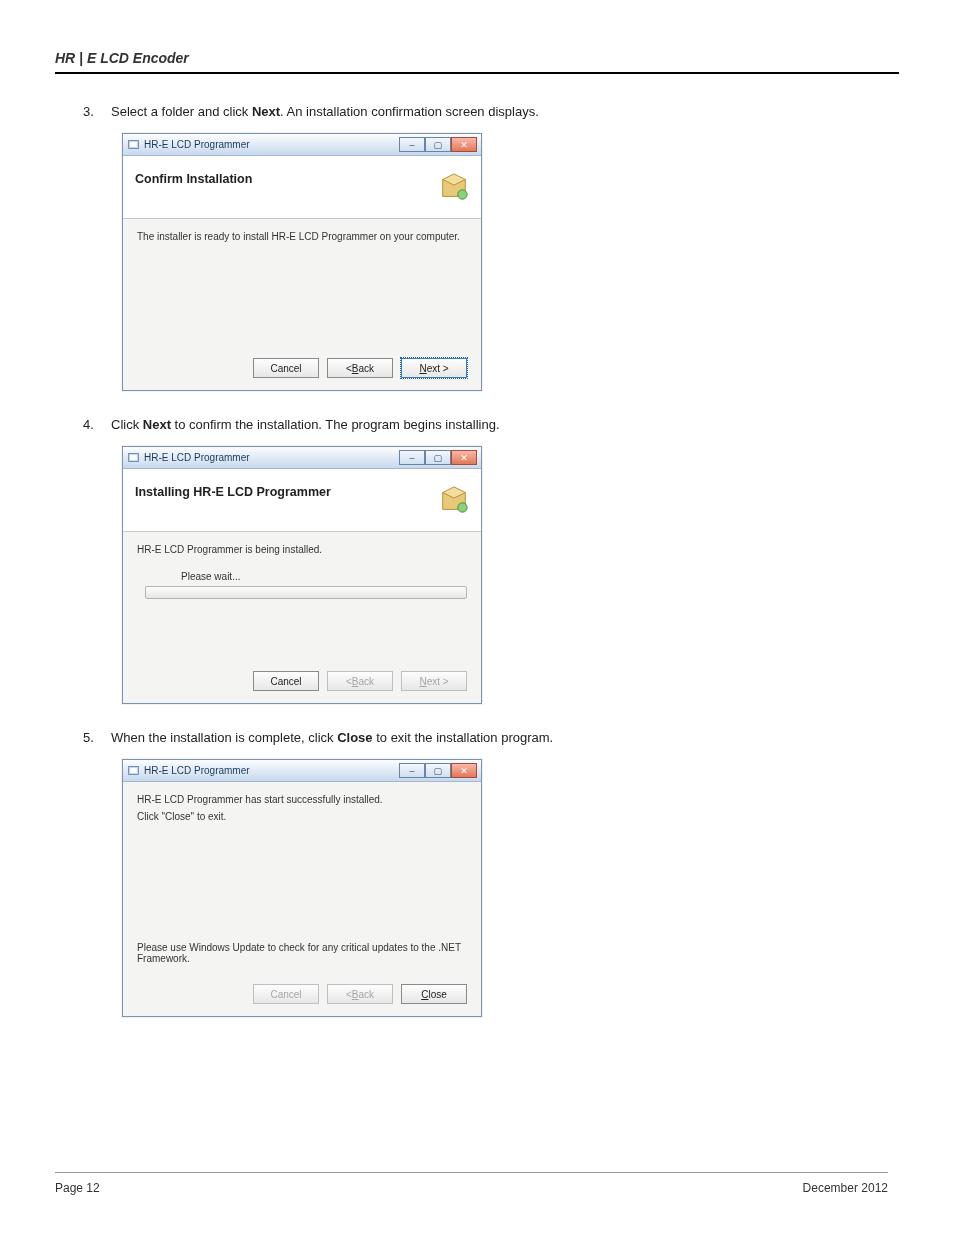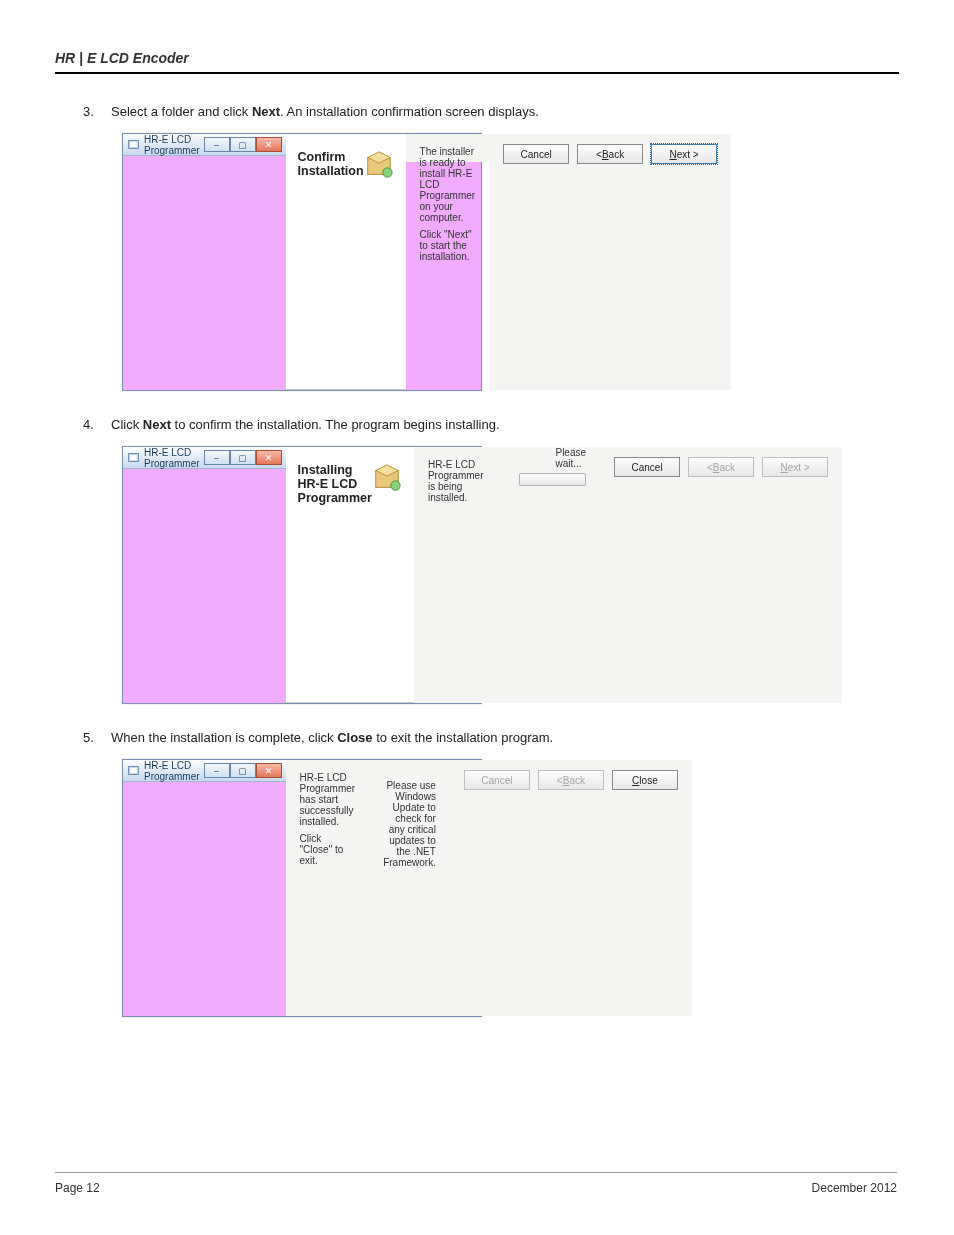--- a/index.html
+++ b/index.html
@@ -33,27 +33,27 @@
       flex-shrink: 0;
     }
     .step-text b { font-weight: bold; }
     .dialog-wrap {
       margin-left: 67px;
       margin-bottom: 26px;
     }
     .dialog {
       width: 360px;
       border: 1px solid #7b93b0;
-      background: #f0abfc;
+      background: #737373;
       font-family: Tahoma, Arial, sans-serif;
       font-size: 10px;
       color: #222;
       box-shadow: 0 0 0 1px rgba(0,0,0,0.05);
       display: flex;
-      flex-direction: row;
+      flex-direction: column;
     }
     .titlebar {
       height: 22px;
       background: linear-gradient(#fdfdfe, #e6eef8 40%, #c7d9ed);
       border-bottom: 1px solid #a3b7cf;
       display: flex;
       align-items: center;
       padding: 0 4px;
       gap: 4px;
     }
@@ -113,56 +113,55 @@
     .progress-bar {
       height: 13px;
       border: 1px solid #b4b4b4;
       background: linear-gradient(#fefefe,#e6e6e6);
       border-radius: 2px;
     }
     .button-row {
       background: #f4f4f2;
       padding: 10px 14px 12px 14px;
       display: flex;
-      justify-content: space-between;
+      justify-content: flex-end;
       gap: 8px;
     }
     .dlg-btn {
       min-width: 66px;
       height: 20px;
       font-size: 10px;
       border: 1px solid #8a8a8a;
       background: linear-gradient(#fdfdfd,#e7e7e7);
       display: inline-flex;
       align-items: center;
       justify-content: center;
       color: #222;
       padding: 0 8px;
     }
     .dlg-btn.disabled { color: #a6a6a6; border-color:#bfbfbf; }
     .dlg-btn.focused { outline: 1px dotted #1a62c9; border-color:#3c7fb1; }
     .dlg-btn .mn { text-decoration: underline; }
     .footer {
       position: absolute;
-      left: 55px; right: 57px;
+      left: 55px; right: 66px;
       bottom: 40px;
       border-top: 1px solid #999;
       padding-top: 8px;
       display: flex;
       justify-content: space-between;
       font-size: 12px;
       color: #333;
     }
     .net-msg {
       background:#f4f4f2;
       padding: 20px 14px 10px 14px;
       font-size: 10px;
       color:#333;
       border-top: none;
-      text-align: right;
     }
   </style>
 </head>
 <body>
 
 <div class="page-header">HR | E LCD Encoder</div>
 
 <div class="step">
   <div class="step-num">3.</div>
   <div class="step-text">

